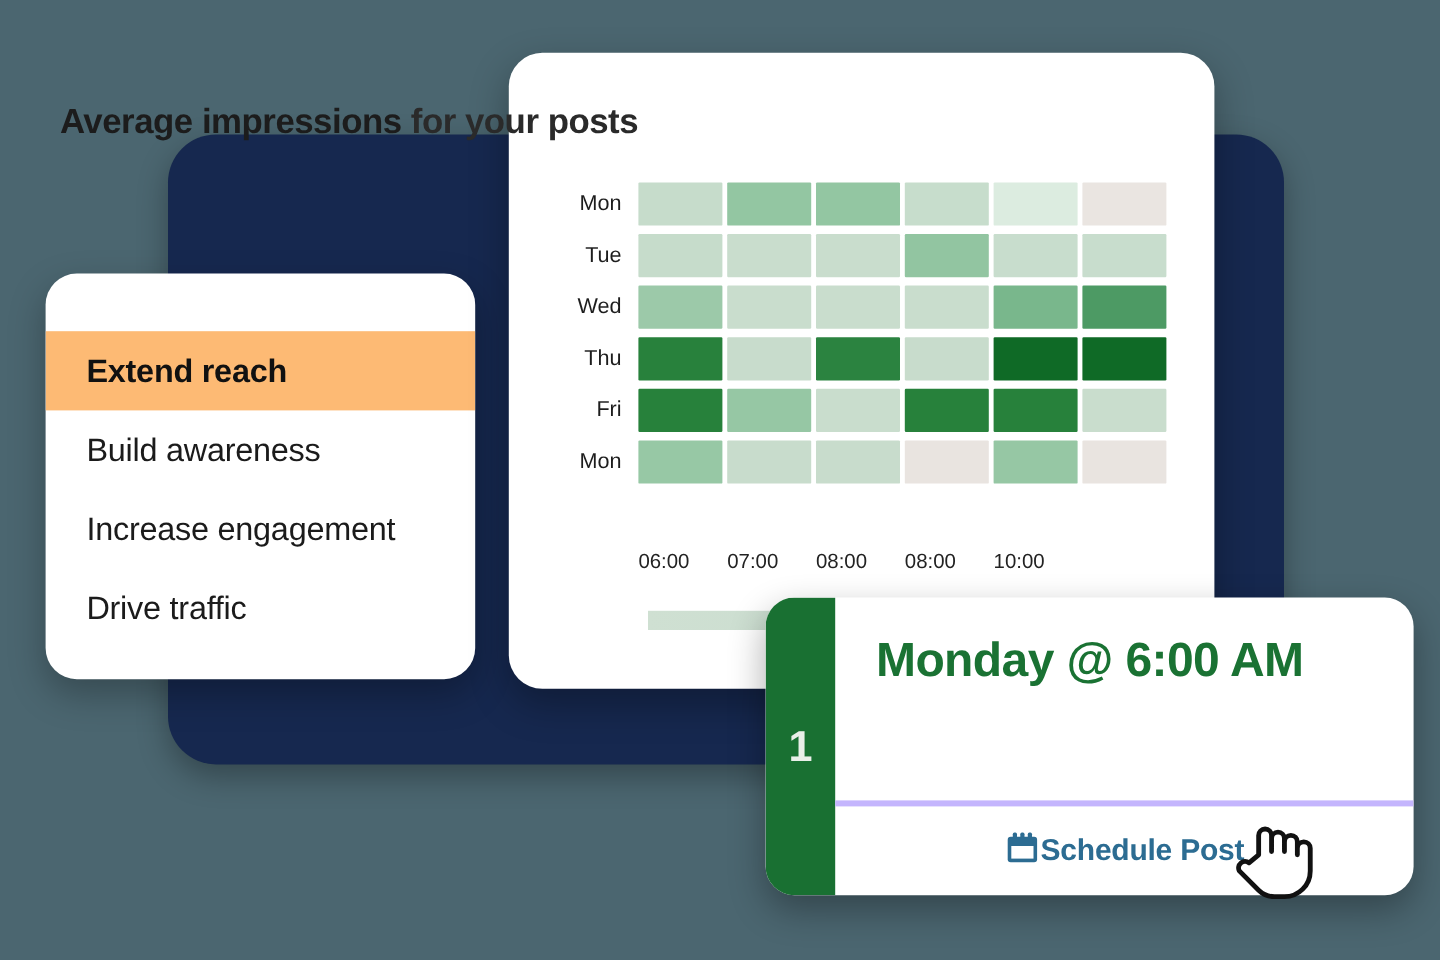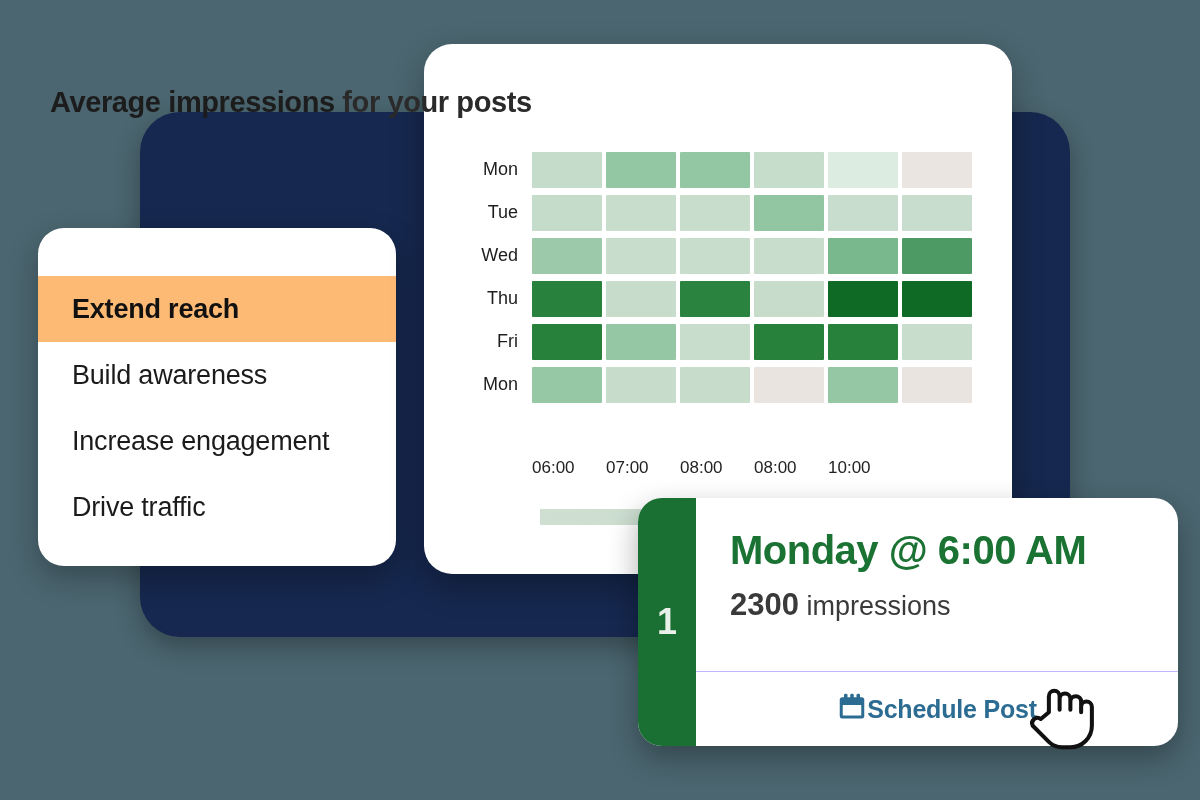--- a/index.html
+++ b/index.html
@@ -89,21 +89,21 @@
   }
   .detail-body{flex:1;display:flex;flex-direction:column;}
   .detail-top{flex:1;padding:30px 0 0 34px;box-sizing:border-box;}
   .detail-head{
     font-size:40px;font-weight:bold;color:#1a7233;letter-spacing:-.5px;
     white-space:nowrap;
   }
   .detail-sub{margin-top:14px;font-size:27px;color:#3a3a3a;}
   .detail-sub b{font-weight:bold;font-size:31px;color:#3a3a3a;}
   .detail-foot{
-    height:74px;border-top:1px solid #c4b5fd;
+    height:74px;border-top:5px solid #c4b5fd;
     display:flex;align-items:center;justify-content:center;
   }
   .sched-label{
     font-size:25px;font-weight:bold;color:#2c6c92;letter-spacing:-.2px;
   }
   .cal-icon{display:block;}
 
   .cursor{
     position:absolute;left:1022px;top:672px;width:86px;height:86px;
     pointer-events:none;
@@ -217,23 +217,20 @@
   <div class="legend">
     <div class="legend-bar"></div>
     <div class="legend-tick">460</div>
   </div>
 
   <div class="detail-card">
     <div class="rank">1</div>
     <div class="detail-body">
       <div class="detail-top">
         <div class="detail-head">Monday  @ 6:00 AM</div>
-        <div class="detail-sub"><b>2300</b>
-          <span>impressions</span>
-        </div>
       </div>
       <div class="detail-foot">
         <span class="cal-icon">
           <svg width="30" height="30" viewBox="0 0 24 24" aria-hidden="true">
             <rect x="2.2" y="4.2" width="19.6" height="17" rx="2" fill="#2c6c92"></rect>
             <rect x="4.6" y="10.4" width="14.8" height="8.4" fill="#ffffff"></rect>
             <rect x="5.6" y="1.4" width="2.8" height="4.2" rx="1.1" fill="#2c6c92"></rect>
             <rect x="10.6" y="1.4" width="2.8" height="4.2" rx="1.1" fill="#2c6c92"></rect>
             <rect x="15.6" y="1.4" width="2.8" height="4.2" rx="1.1" fill="#2c6c92"></rect>
           </svg>

